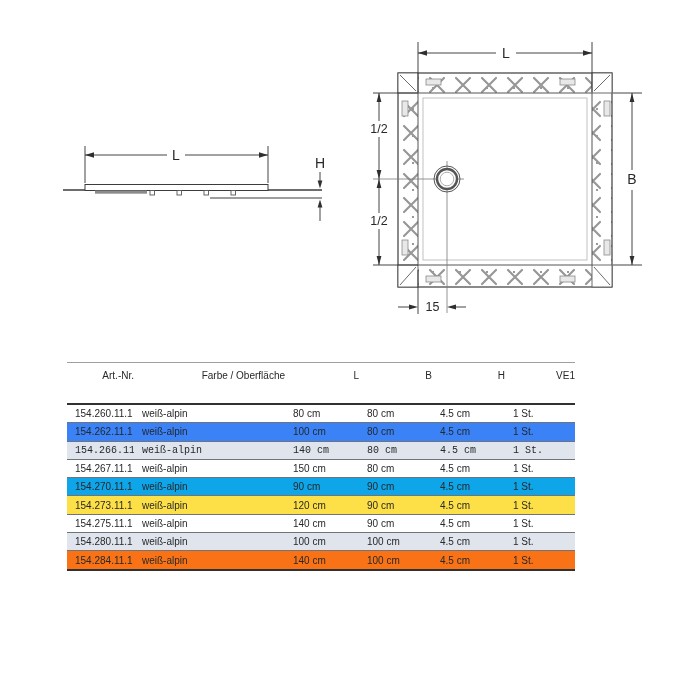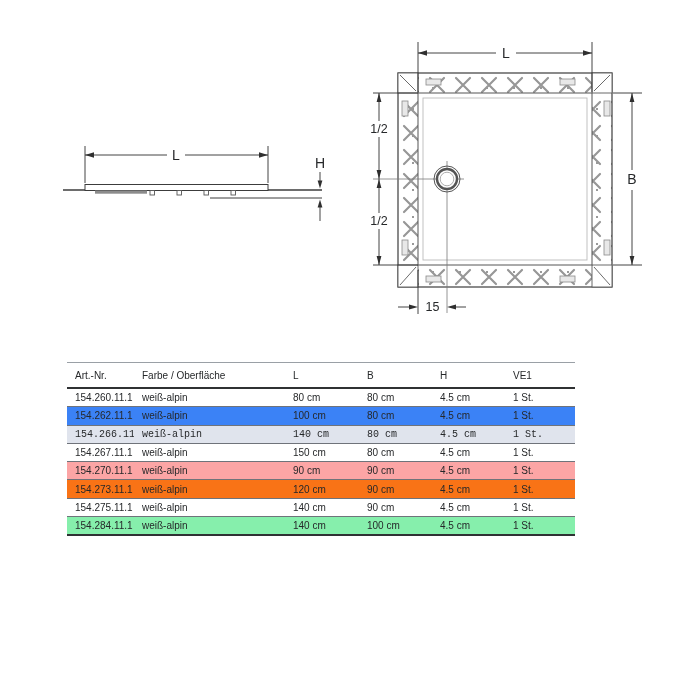--- a/index.html
+++ b/index.html
@@ -6,21 +6,21 @@
   body{font-family:"Liberation Sans", sans-serif;}
   .sheet{position:relative;width:700px;height:700px;background:#ffffff;overflow:hidden;}
   .drawing-svg{position:absolute;left:0;top:0;}
   .drawing-svg text{font-family:"Liberation Sans", sans-serif;fill:#26282a;}
   .dim-label{font-size:14px;}
   .dim-label-sm{font-size:12.5px;}
 
   .table-wrap{position:absolute;left:67px;top:362px;width:508px;}
   table.spec{border-collapse:collapse;table-layout:fixed;width:508px;
     font-size:10px;color:#26282a;border-top:1px solid #9aa0a6;border-bottom:2px solid #2f3133;}
-  table.spec th{font-weight:normal;text-align:left;height:24px;padding:0 0 0 8px;
+  table.spec th{font-weight:normal;text-align:right;height:24px;padding:0 0 16px 8px;
     border-bottom:2px solid #2f3133;vertical-align:middle;}
   table.spec td{height:17.3px;padding:0 0 0 8px;border-bottom:1px solid #6f737a;
     vertical-align:middle;white-space:nowrap;overflow:hidden;}
   table.spec tr:last-child td{border-bottom:none;}
 </style>
 </head>
 <body>
 
 <div class="sheet">
 
@@ -203,45 +203,53 @@
             <td>1 St.</td>
           </tr>
           <tr>
             <td>154.267.11.1</td>
             <td>weiß-alpin</td>
             <td>150 cm</td>
             <td>80 cm</td>
             <td>4.5 cm</td>
             <td>1 St.</td>
           </tr>
-          <tr style="background: #fca5a5;">
+          <tr style="background: #0ea5e9;">
             <td>154.270.11.1</td>
             <td>weiß-alpin</td>
             <td>90 cm</td>
             <td>90 cm</td>
             <td>4.5 cm</td>
             <td>1 St.</td>
           </tr>
-          <tr style="background: #f97316;">
+          <tr style="background: #fde047;">
             <td>154.273.11.1</td>
             <td>weiß-alpin</td>
             <td>120 cm</td>
             <td>90 cm</td>
             <td>4.5 cm</td>
             <td>1 St.</td>
           </tr>
           <tr>
             <td>154.275.11.1</td>
             <td>weiß-alpin</td>
             <td>140 cm</td>
             <td>90 cm</td>
             <td>4.5 cm</td>
             <td>1 St.</td>
           </tr>
-          <tr style="background: #86efac;">
+          <tr style="background: rgb(224, 228, 237);">
+            <td>154.280.11.1</td>
+            <td>weiß-alpin</td>
+            <td>100 cm</td>
+            <td>100 cm</td>
+            <td>4.5 cm</td>
+            <td>1 St.</td>
+          </tr>
+          <tr style="background: #f97316;">
             <td>154.284.11.1</td>
             <td>weiß-alpin</td>
             <td>140 cm</td>
             <td>100 cm</td>
             <td>4.5 cm</td>
             <td>1 St.</td>
           </tr>
         </tbody>
     </table>
   </div>

